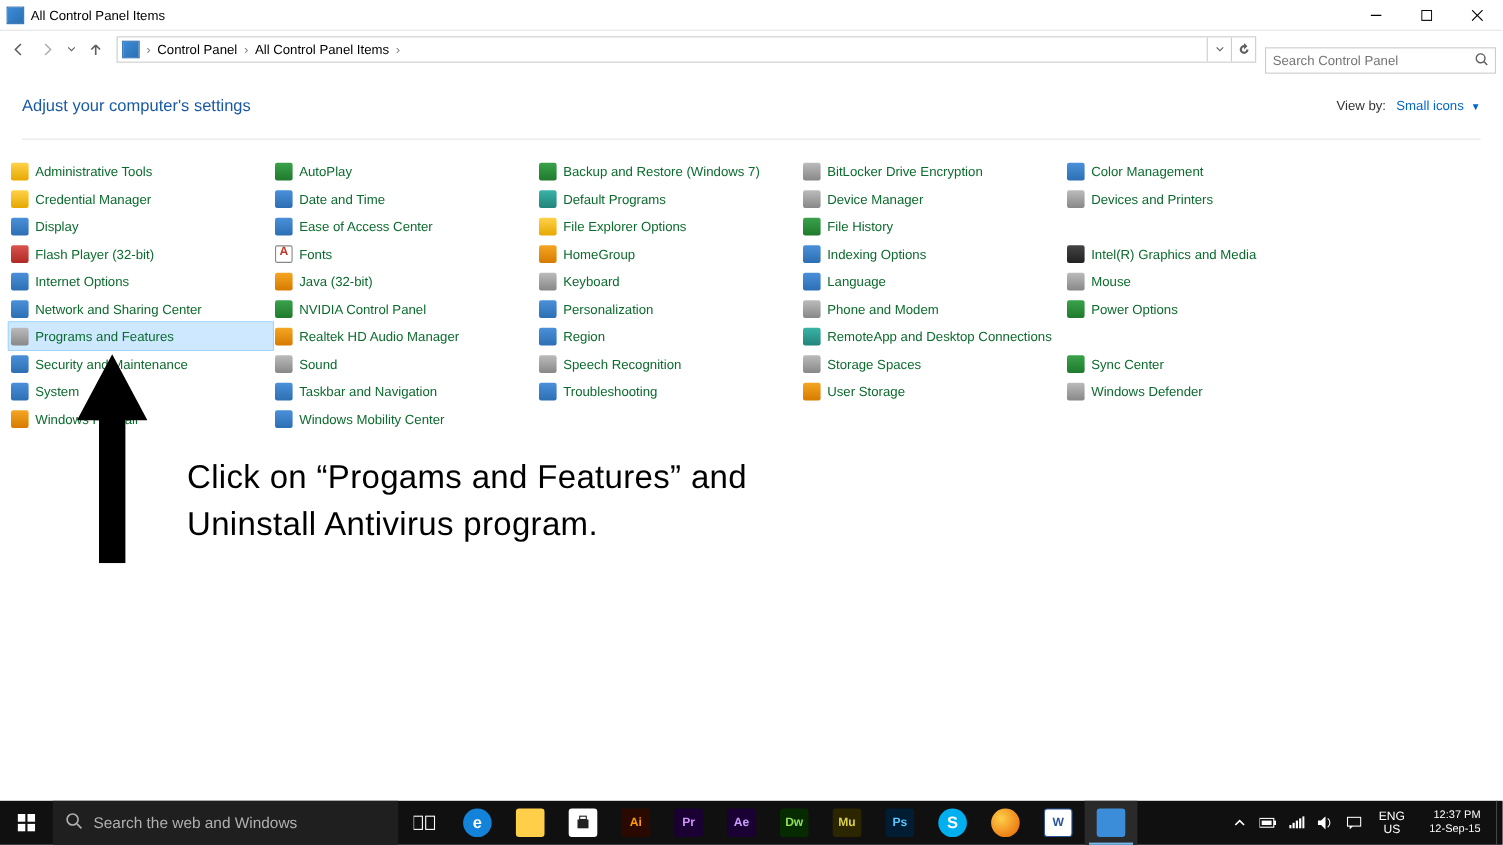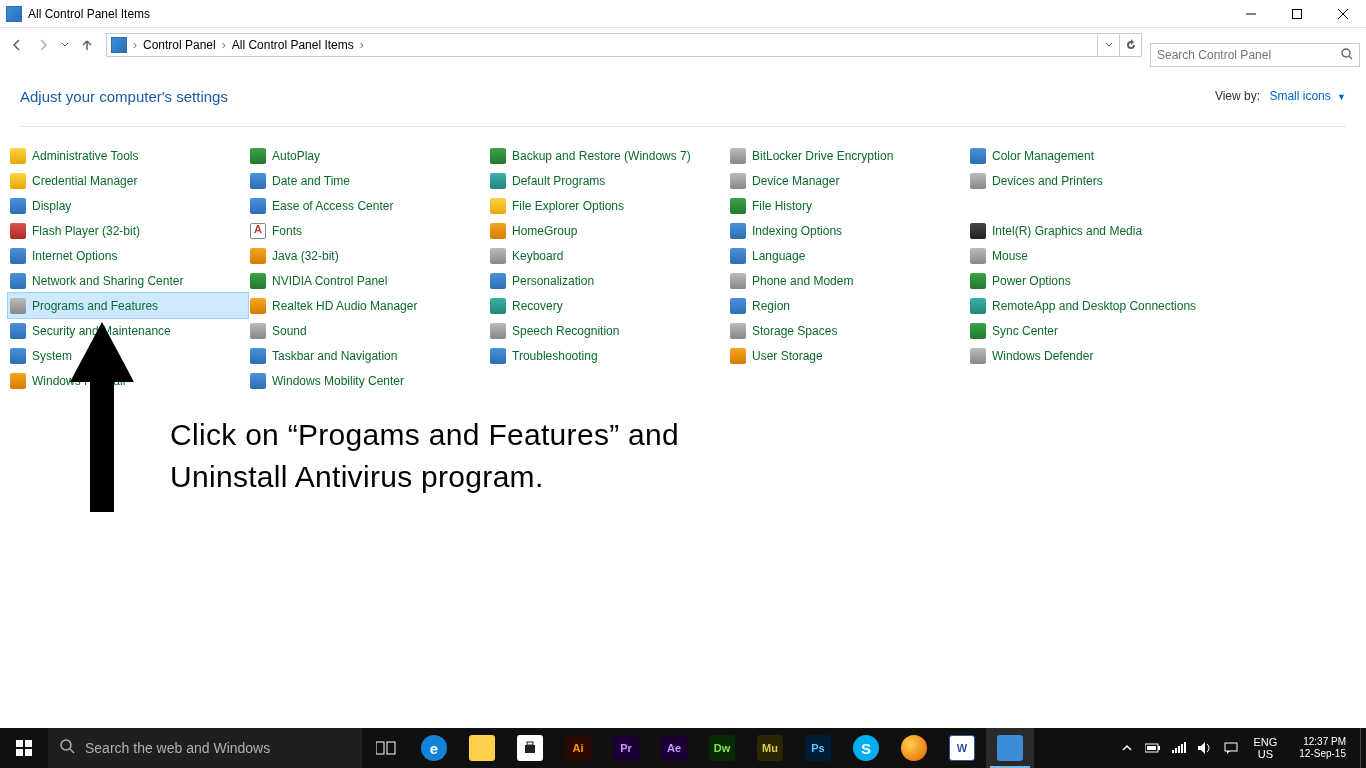--- a/index.html
+++ b/index.html
@@ -280,24 +280,20 @@
   <div class="row">
     <div class="cell sel">
         <span class="icon c-gray"></span>
         <span class="lbl">Programs and Features</span>
       </div>
     <div class="cell">
         <span class="icon c-orange"></span>
         <span class="lbl">Realtek HD Audio Manager</span>
       </div>
     <div class="cell">
-        <span class="icon c-teal"></span>
-        <span class="lbl">Recovery</span>
-      </div>
-    <div class="cell">
         <span class="icon c-blue"></span>
         <span class="lbl">Region</span>
       </div>
     <div class="cell">
         <span class="icon c-teal"></span>
         <span class="lbl">RemoteApp and Desktop Connections</span>
       </div>
   </div>
   <div class="row">
     <div class="cell">

